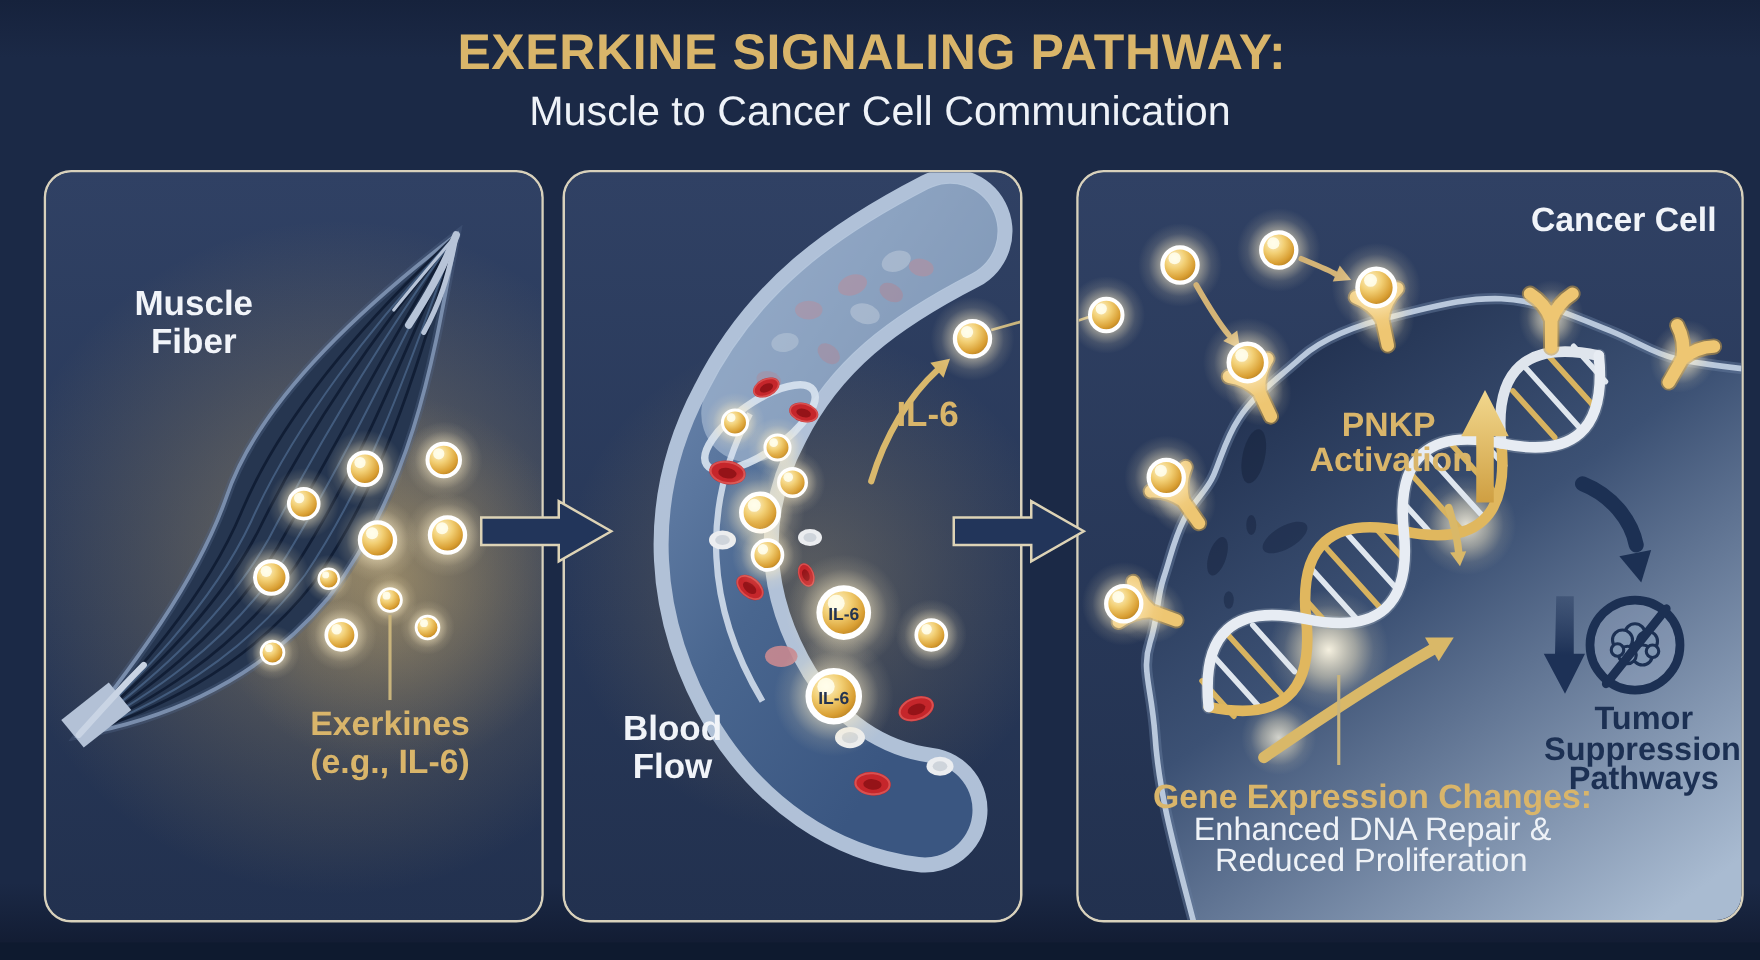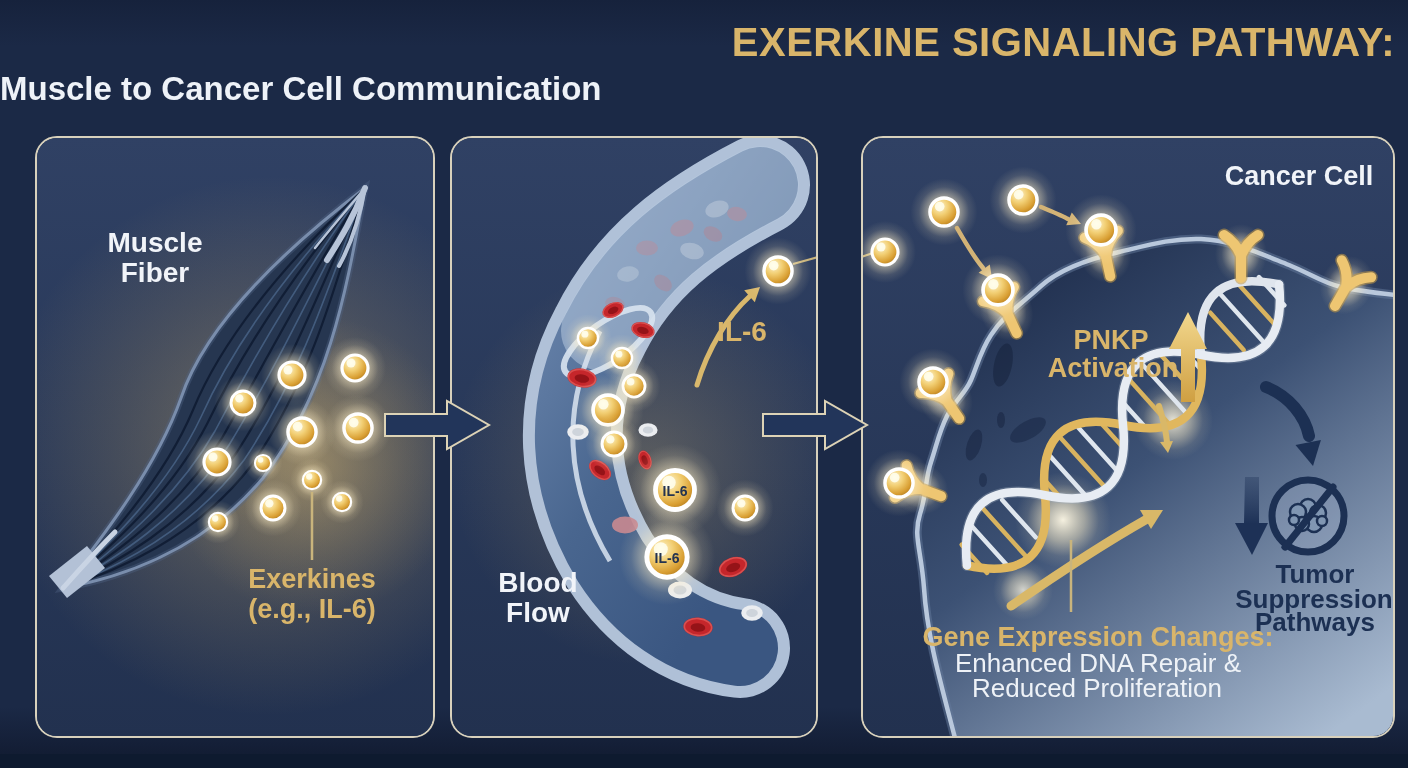--- a/index.html
+++ b/index.html
@@ -2,26 +2,26 @@
 <html><head>
 <meta charset="utf-8">
 <style>
   html,body{margin:0;padding:0;background:#10192e;}
   #stage{
     position:relative;width:1408px;height:768px;overflow:hidden;
     background:linear-gradient(180deg,#16223c 0%,#1b2946 6%,#1b2946 92%,#10192e 100%);
     font-family:"Liberation Sans",sans-serif;
   }
   .title-line1{
-    position:absolute;left:0;right:13px;top:20px;text-align:right;
+    position:absolute;left:0;right:13px;top:20px;text-align:center;
     font-size:40px;font-weight:700;letter-spacing:.5px;color:#d9b56a;
   }
   .title-line2{
-    position:absolute;left:0;right:0;top:70px;
-    font-size:33px;font-weight:700;color:#eef2f8;
+    position:absolute;left:0;right:0;top:70px;text-align:center;
+    font-size:33px;font-weight:400;color:#eef2f8;
   }
   .panel{
     position:absolute;top:136px;height:602px;
     border:2px solid #d8d1bc;border-radius:22px;overflow:hidden;
     box-sizing:border-box;background:#2b3c5e;
   }
   #panel-muscle{left:35px;width:400px;}
   #panel-blood{left:450px;width:368px;}
   #panel-cancer{left:838px;width:534px;margin-left:23px;}
   .panel svg{position:absolute;left:-2px;top:-2px;}

